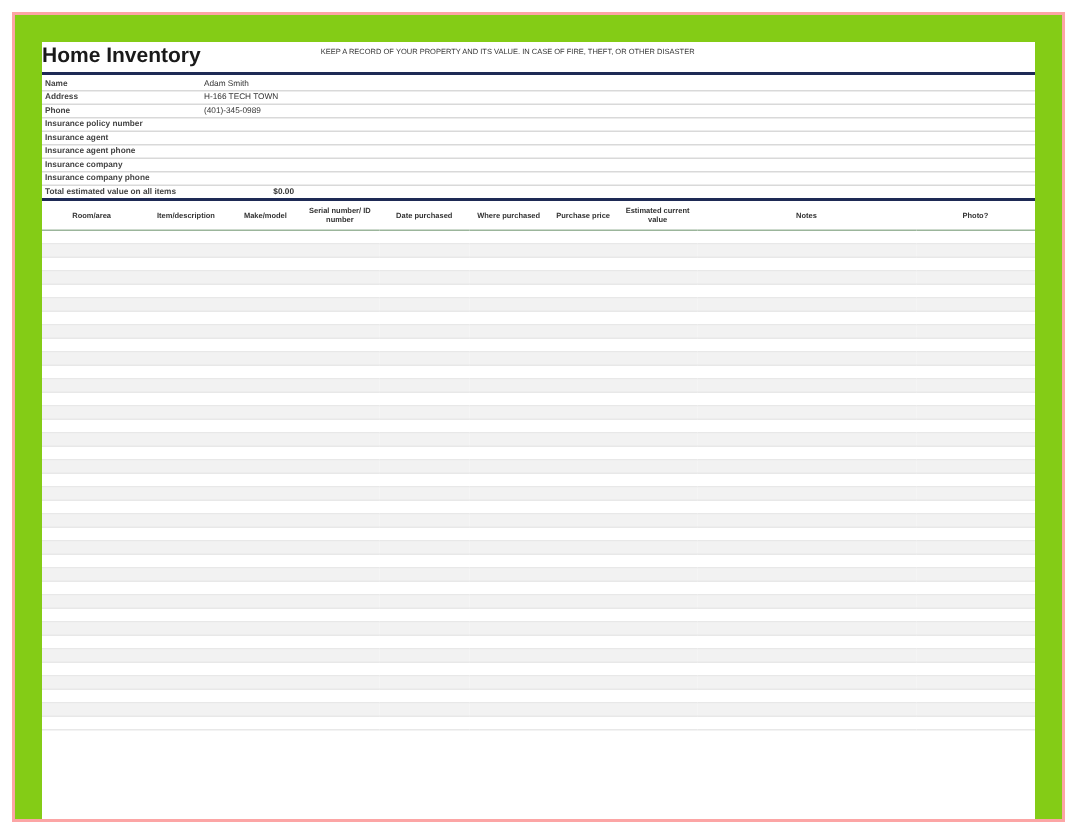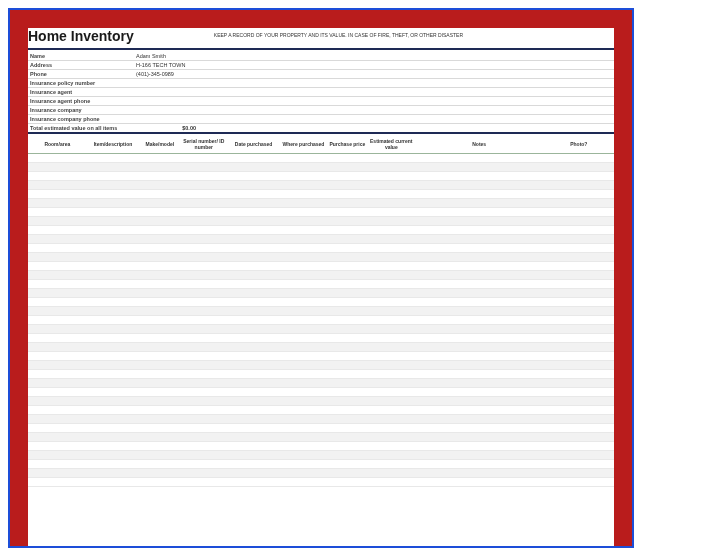--- a/index.html
+++ b/index.html
@@ -7,24 +7,24 @@
     background: #fff;
     font-family: Arial, Helvetica, sans-serif;
     width: 718px;
     height: 557px;
     position: relative;
   }
   .outer-frame {
     position: absolute;
     left: 8px;
     top: 8px;
-    width: 626px;
+    width: 702px;
     height: 540px;
-    border: 2px solid #1d4ed8;
-    background: #b91c1c;
+    border: 2px solid #fca5a5;
+    background: #84cc16;
     overflow: hidden;
   }
   .sheet {
     position: absolute;
     left: 18px;
     top: 18px;
     right: 18px;
     bottom: 0;
     background: #fff;
   }

